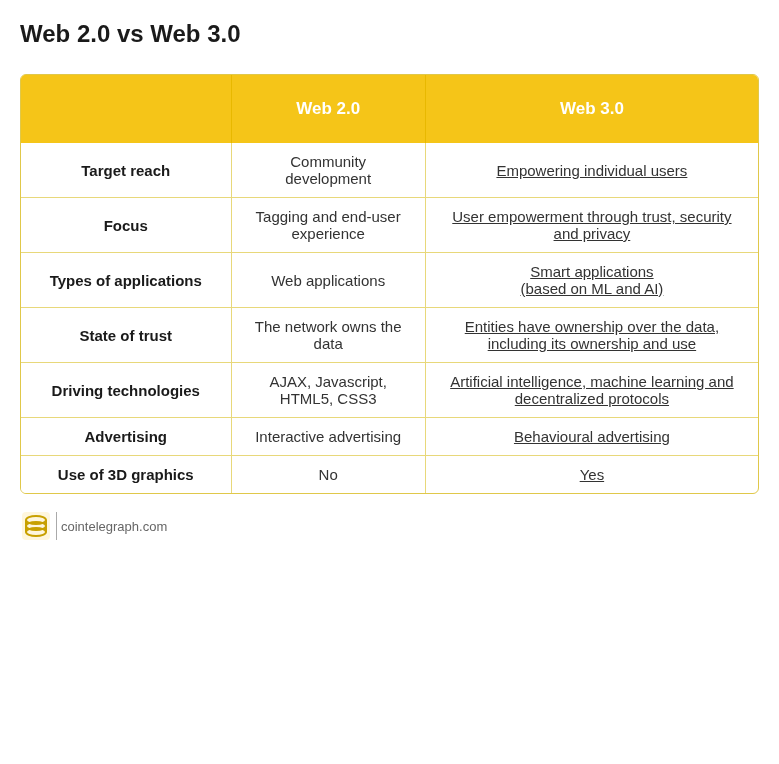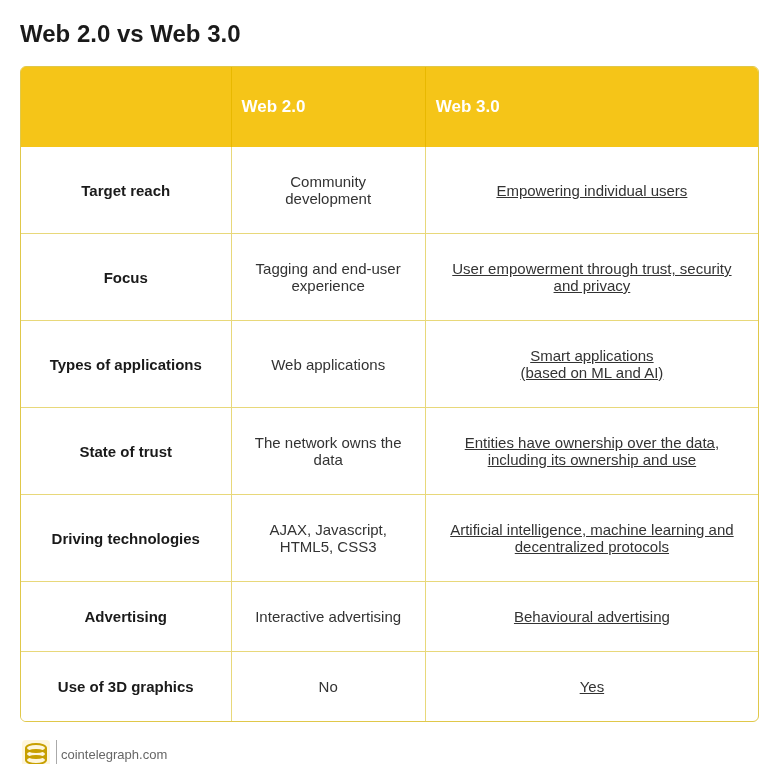--- a/index.html
+++ b/index.html
@@ -7,37 +7,37 @@
       font-family: Arial, sans-serif;
       background: #fff;
       width: 779px;
       min-height: 764px;
       padding: 20px 20px 20px 20px;
     }
     .page-title {
       font-size: 24px;
       font-weight: bold;
       color: #1a1a1a;
-      margin-bottom: 18px;
+      margin-bottom: 26px;
     }
     .table-wrapper {
       border: 1.5px solid #e0c84a;
       border-radius: 6px;
       overflow: hidden;
     }
     table {
       width: 100%;
       border-collapse: collapse;
     }
     thead tr {
       background-color: #f5c518;
     }
     thead th {
-      padding: 30px 10px;
-      text-align: left;
+      padding: 24px 10px;
+      text-align: center;
       font-size: 17px;
       font-weight: bold;
       color: #fff;
       border-right: 1.5px solid #e8b800;
     }
     thead th:first-child {
       background-color: #f5c518;
       color: transparent;
       border-right: 1.5px solid #e8b800;
       width: 210px;
@@ -45,21 +45,21 @@
     thead th:last-child {
       border-right: none;
     }
     tbody tr {
       border-bottom: 1.5px solid #e8d87a;
     }
     tbody tr:last-child {
       border-bottom: none;
     }
     tbody td {
-      padding: 26px 16px;
+      padding: 10px 16px;
       text-align: center;
       font-size: 15px;
       color: #333;
       border-right: 1.5px solid #e8d87a;
       vertical-align: middle;
     }
     tbody td:last-child {
       border-right: none;
       text-decoration: underline;
     }

